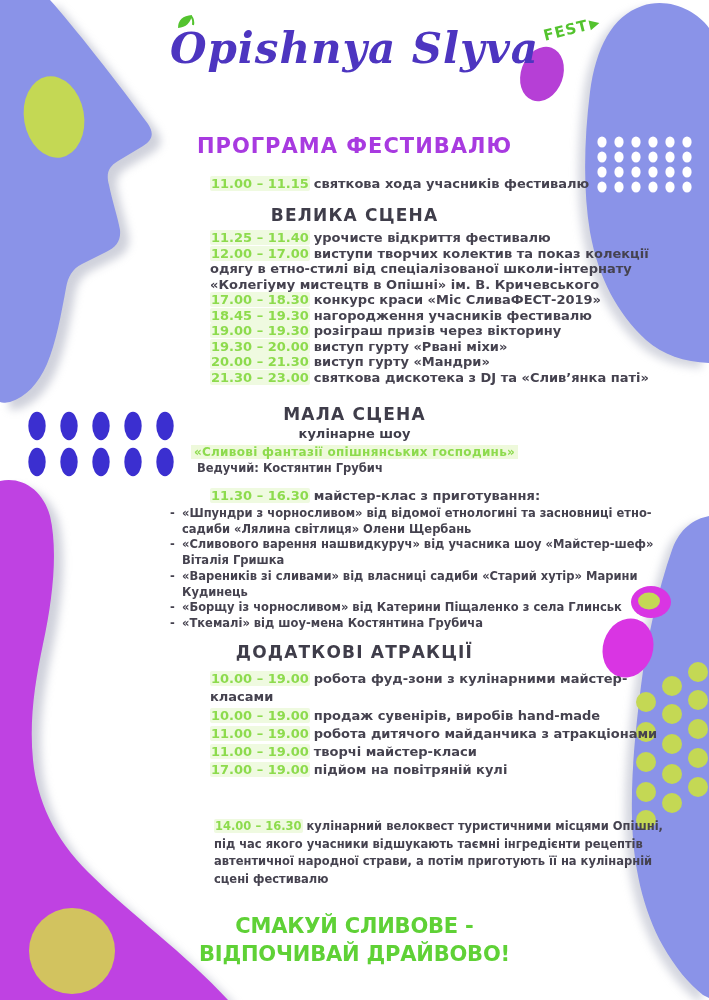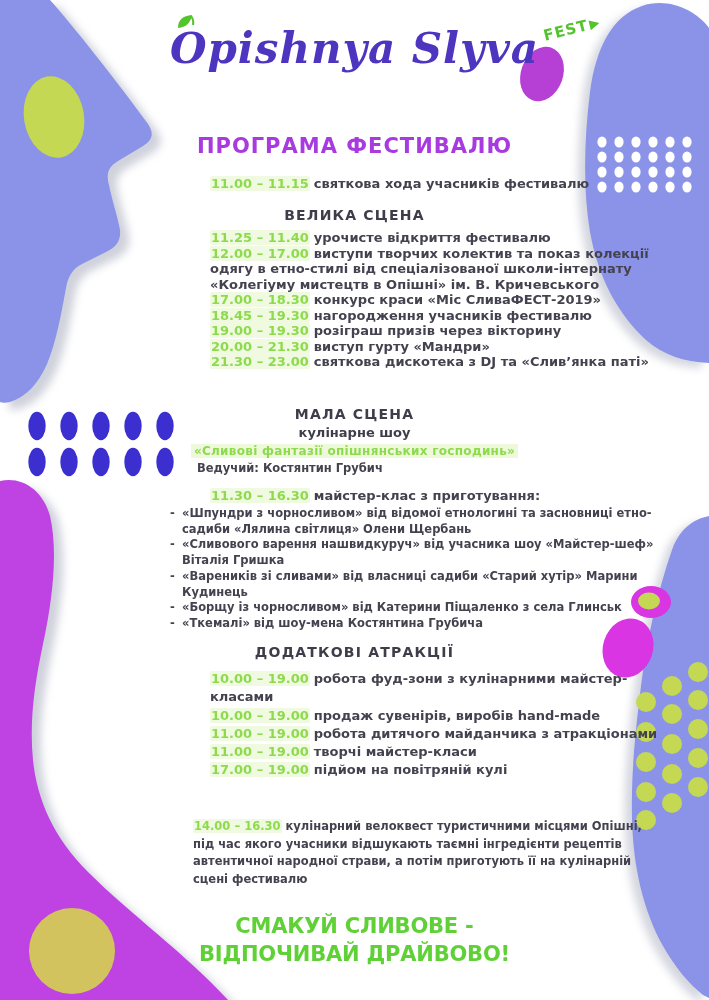--- a/index.html
+++ b/index.html
@@ -16,21 +16,21 @@
   
   .logo-wrap { display:inline-block; position:relative; }
   .logo-script { position:relative; z-index:2; font-family:"DejaVu Serif","Liberation Serif",serif; font-style:italic; font-weight:bold; font-size:42px; color:#4d35c0; letter-spacing:1px; }
   .plum { position:absolute; right:-24px; top:22px; width:42px; height:56px; background:#b63fd6; border-radius:50%; transform:rotate(20deg); z-index:1; }
   .fest { position:absolute; right:-60px; top:-4px; z-index:3; font-weight:bold; font-size:15px; color:#53c32e; letter-spacing:1px; transform:rotate(-14deg); white-space:nowrap; }
   .fest-arrow { display:inline-block; width:0; height:0; border-top:5px solid transparent; border-bottom:5px solid transparent; border-left:10px solid #53c32e; margin-left:1px; vertical-align:middle; }
   .leaf { position:absolute; left:4px; top:-12px; z-index:3; }
 
   
   .title { font-size:21px; font-weight:bold; color:#a83ae0; letter-spacing:1px; }
-  .h { font-size:14px; font-weight:bold; color:#3f3d4a; letter-spacing:1.2px; }
+  .h { font-size:17px; font-weight:bold; color:#3f3d4a; letter-spacing:1.2px; }
   .sub { font-size:13px; font-weight:bold; color:#3f3d4a; margin-top:2px; }
   .gq { display:inline-block; font-size:12px; font-weight:bold; color:#8ddb4d; background:#eef9db; padding:0 3px; margin-top:4px; letter-spacing:.3px; }
   .row { font-size:13px; font-weight:bold; color:#45424f; line-height:15.5px; }
   .row-a { line-height:18.3px; }
   .time { color:#8ddb4d; background:#effae0; border-radius:2px; padding:0 1px; margin-right:4px; }
   .host { font-size:11.5px; font-weight:bold; color:#45424f; }
   .bullets { font-size:11.5px; font-weight:bold; color:#45424f; line-height:15.7px; }
   .bullet { position:relative; padding-left:14px; }
   .bullet::before { content:"-"; position:absolute; left:2px; top:0; }
   .para { font-size:11.5px; font-weight:bold; color:#45424f; line-height:17.5px; }
@@ -142,20 +142,21 @@
 
   <div class="layer center" style="top:205px;">
     <span class="h">ВЕЛИКА СЦЕНА</span>
   </div>
   <div class="layer" style="top:230px; left:210px; width:452px;">
     <div class="row"><span class="time">11.25 – 11.40</span><span>урочисте відкриття фестивалю</span></div>
     <div class="row"><span class="time">12.00 – 17.00</span><span>виступи творчих колектив та показ колекції одягу в етно-стилі від спеціалізованої школи-інтернату «Колегіуму мистецтв в Опішні» ім. В. Кричевського</span></div>
     <div class="row"><span class="time">17.00 – 18.30</span><span>конкурс краси «Міс СливаФЕСТ-2019»</span></div>
     <div class="row"><span class="time">18.45 – 19.30</span><span>нагородження учасників фестивалю</span></div>
     <div class="row"><span class="time">19.00 – 19.30</span><span>розіграш призів через вікторину</span></div>
+    <div class="row"><span class="time">19.30 – 20.00</span><span>виступ гурту «Рвані міхи»</span></div>
     <div class="row"><span class="time">20.00 – 21.30</span><span>виступ гурту «Мандри»</span></div>
     <div class="row"><span class="time">21.30 – 23.00</span><span>святкова дискотека з DJ та «Слив’янка паті»</span></div>
   </div>
 
   <div class="layer center" style="top:404px;">
     <div><span class="h">МАЛА СЦЕНА</span></div>
     <div class="sub">кулінарне шоу</div>
     <div><span class="gq">«Сливові фантазії опішнянських господинь»</span></div>
   </div>
   <div class="layer host" style="top:461px; left:197px;">Ведучий: Костянтин Грубич</div>
@@ -174,21 +175,21 @@
     <span class="h">ДОДАТКОВІ АТРАКЦІЇ</span>
   </div>
   <div class="layer" style="top:670px; left:210px; width:452px;">
     <div class="row row-a"><span class="time">10.00 – 19.00</span><span>робота фуд-зони з кулінарними майстер-класами</span></div>
     <div class="row row-a"><span class="time">10.00 – 19.00</span><span>продаж сувенірів, виробів hand-made</span></div>
     <div class="row row-a"><span class="time">11.00 – 19.00</span><span>робота дитячого майданчика з атракціонами</span></div>
     <div class="row row-a"><span class="time">11.00 – 19.00</span><span>творчі майстер-класи</span></div>
     <div class="row row-a"><span class="time">17.00 – 19.00</span><span>підйом на повітряній кулі</span></div>
   </div>
 
-  <div class="layer para" style="top:818px; left:193px; width:455px;">
+  <div class="layer para" style="top:818px; left:214px; width:455px;">
     <span class="time">14.00 – 16.30</span><span>кулінарний велоквест туристичними місцями Опішні, під час якого учасники відшукають таємні інгредієнти рецептів автентичної народної страви, а потім приготують її на кулінарній сцені фестивалю</span>
   </div>
 
   <div class="layer center slogan" style="top:912px;">
     <div>СМАКУЙ СЛИВОВЕ -</div>
     <div>ВІДПОЧИВАЙ ДРАЙВОВО!</div>
   </div>
 
 </div>
 

